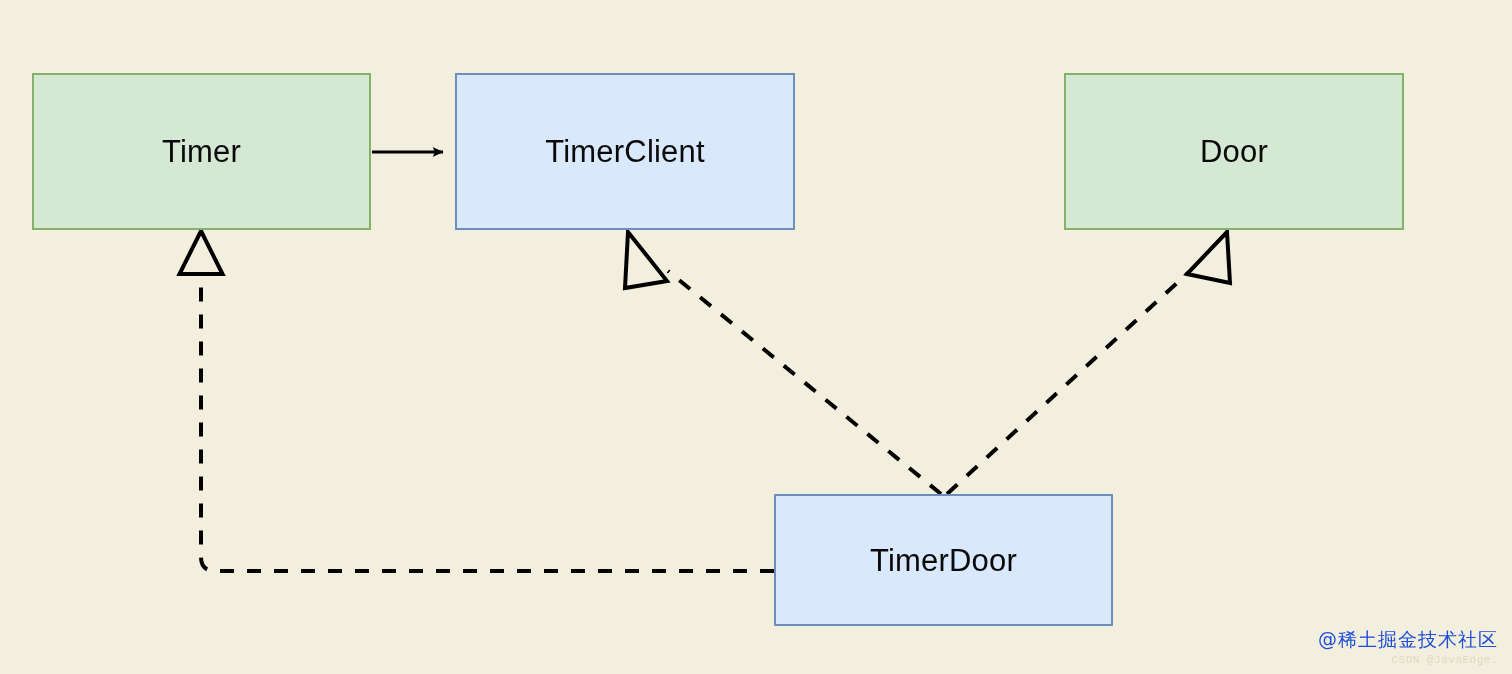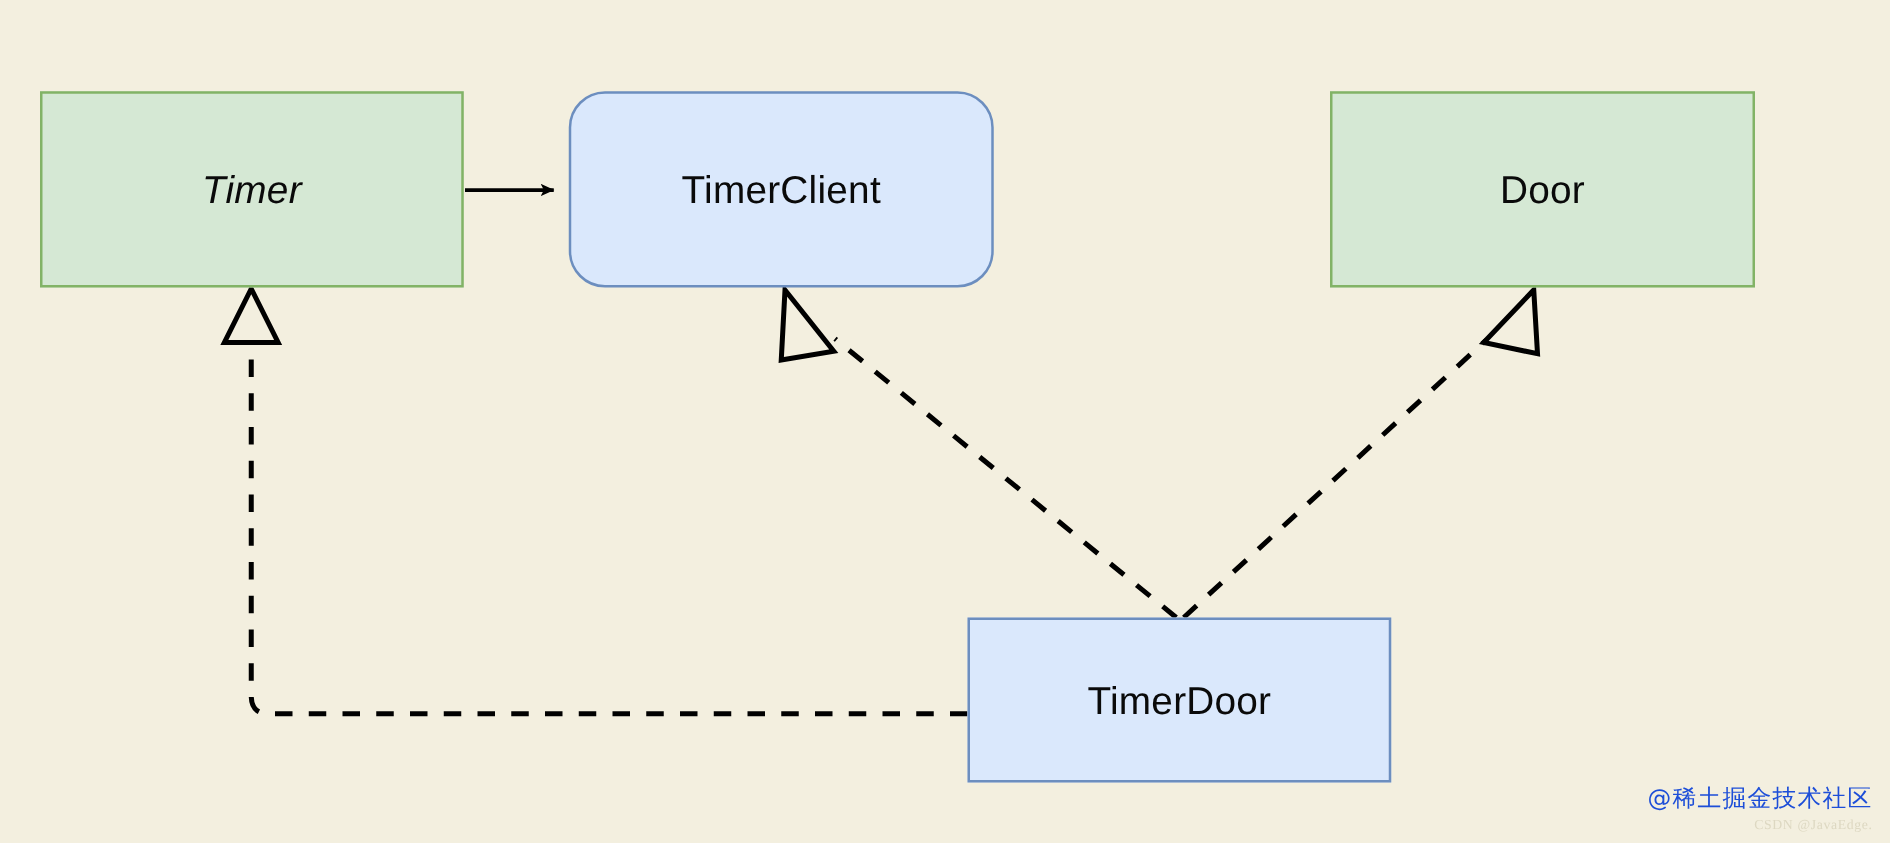--- a/index.html
+++ b/index.html
@@ -41,22 +41,22 @@
     white-space: nowrap;
   }
   .node-interface {
     background: #d5e8d4;
     border: 2px solid #82b366;
   }
   .node-class {
     background: #dae8fc;
     border: 2px solid #6c8ebf;
   }
-  #node-timer      { left: 32px;   top: 73px;  width: 339px; height: 157px; font-style: italic; }
-  #node-timerclient{ left: 455px;  top: 73px;  width: 340px; height: 157px; border-radius: 29px; }
+  #node-timer      { left: 32px;   top: 73px;  width: 339px; height: 157px; }
+  #node-timerclient{ left: 455px;  top: 73px;  width: 340px; height: 157px; }
   #node-door       { left: 1064px; top: 73px;  width: 340px; height: 157px; }
   #node-timerdoor  { left: 774px;  top: 494px; width: 339px; height: 132px; }
 
   .watermark {
     position: absolute;
     right: 14px;
     bottom: 8px;
     text-align: right;
     user-select: none;
     pointer-events: none;
@@ -64,21 +64,21 @@
   .watermark-main {
     font-size: 19px;
     color: #1d4ed8;
     font-family: "DejaVu Sans", sans-serif;
     letter-spacing: 1px;
     line-height: 1.25;
   }
   .watermark-sub {
     font-size: 11px;
     color: #ddd8c2;
-    font-family: Liberation Serif, serif;
+    font-family: Liberation Mono, monospace;
     letter-spacing: 0.5px;
     margin-top: 2px;
   }
 </style>
 </head>
 <body>
 
 <div id="diagram-root">
 
   <svg id="diagram-canvas" viewBox="0 0 1512 674" xmlns="http://www.w3.org/2000/svg">

